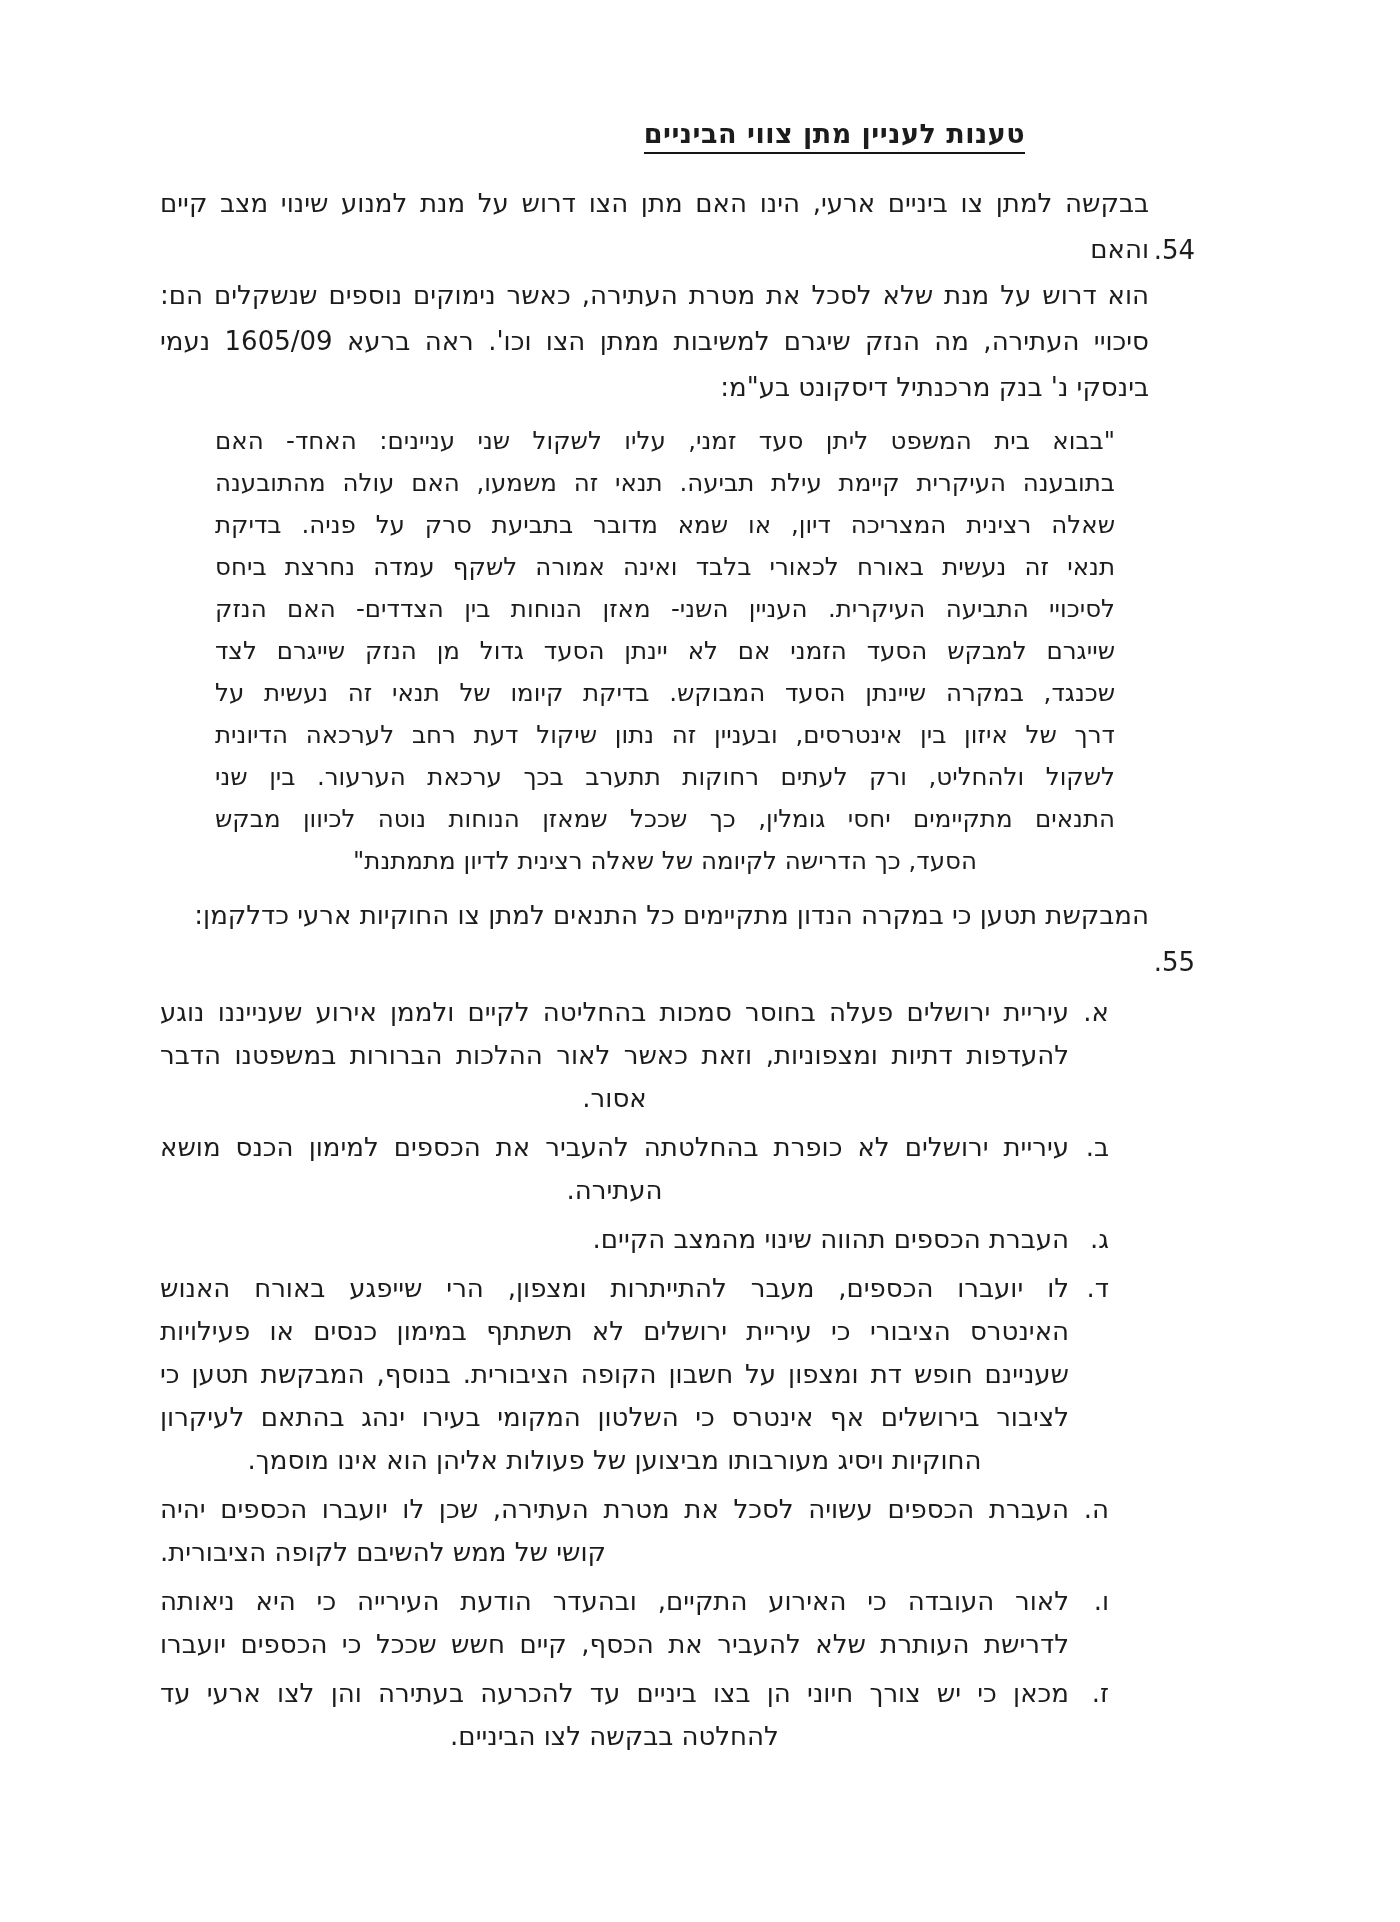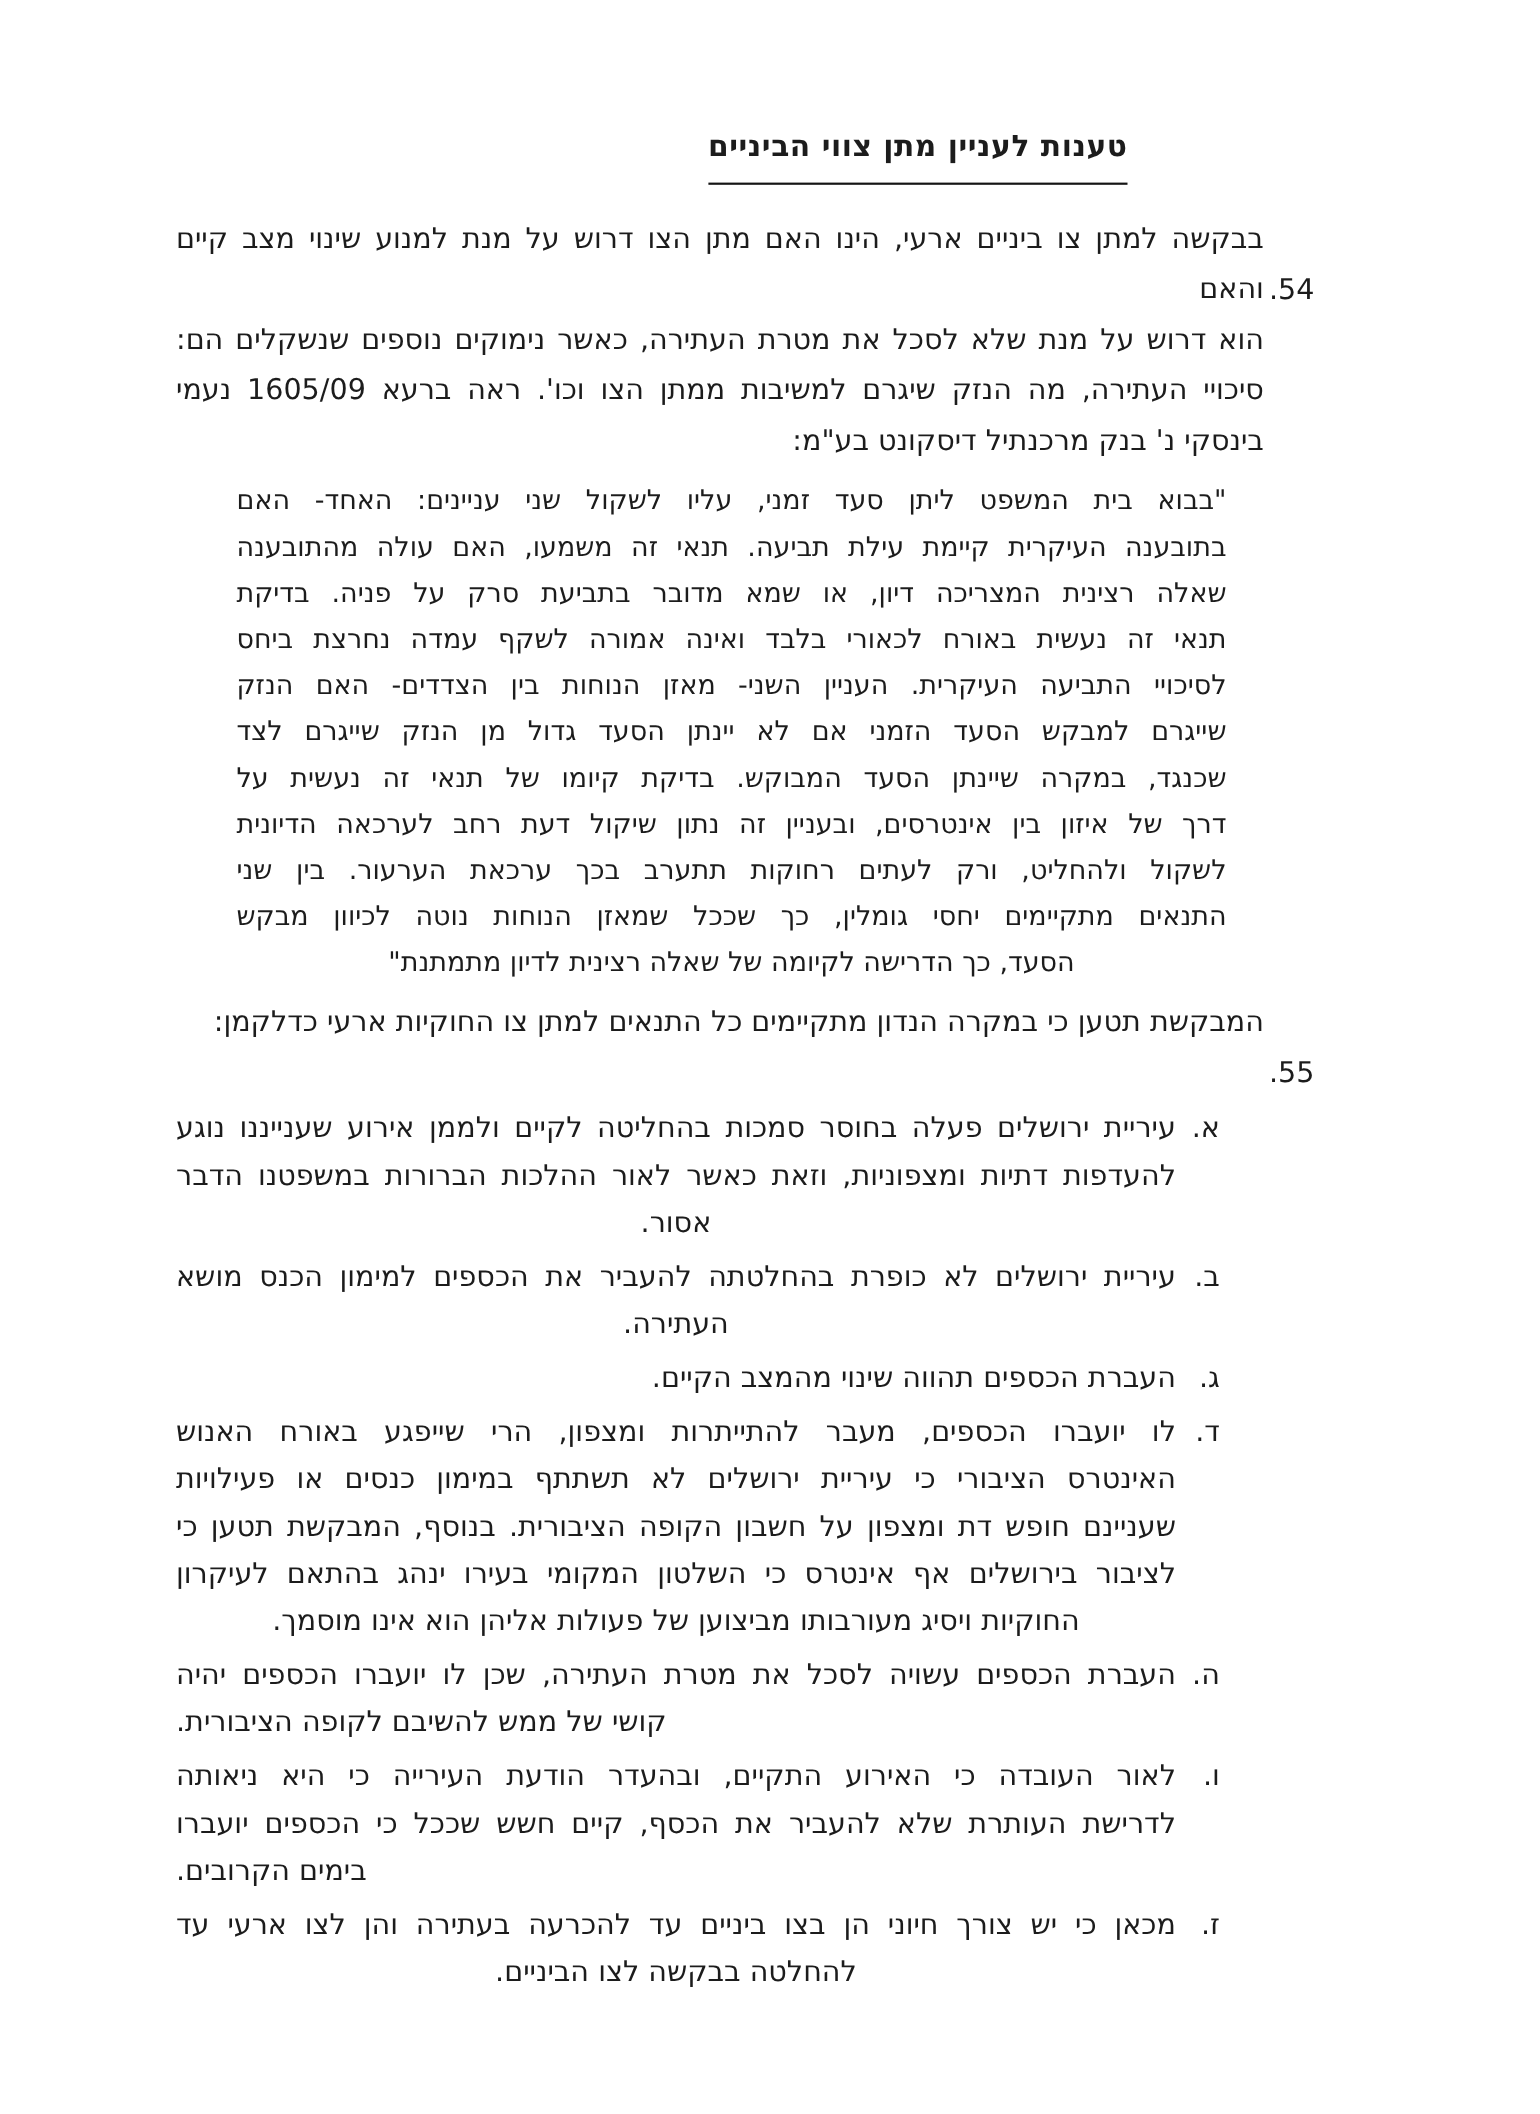--- a/index.html
+++ b/index.html
@@ -23,21 +23,21 @@
     text-align: right;
     padding-left: 0;
     padding-right: 170px;
     margin-bottom: 26px;
   }
   .title-text {
     display: inline-block;
     font-size: 27px;
     font-weight: bold;
     border-bottom: 2.5px solid #151515;
-    padding-bottom: 17px;
+    padding-bottom: 3px;
     letter-spacing: 0.5px;
   }
   .block { display: flex; align-items: flex-start; }
   .block .marker {
     flex: none;
     font-size: 26px;
     line-height: 46px;
     text-align: right;
   }
   .block .content { flex: 1 1 auto; min-width: 0; }
@@ -141,21 +141,20 @@
           <div class="content">
             <div class="line align-justify"><span>העברת הכספים עשויה לסכל את מטרת העתירה, שכן לו יועברו הכספים יהיה</span></div>
             <div class="line align-left"><span>קושי של ממש להשיבם לקופה הציבורית.</span></div>
           </div>
         </section>
         <section class="block item">
           <span class="marker">ו.</span>
           <div class="content">
             <div class="line align-justify"><span>לאור העובדה כי האירוע התקיים, ובהעדר הודעת העירייה כי היא ניאותה</span></div>
             <div class="line align-justify"><span>לדרישת העותרת שלא להעביר את הכסף, קיים חשש שככל כי הכספים יועברו</span></div>
-            <div class="line align-left"><span>בימים הקרובים.</span></div>
           </div>
         </section>
         <section class="block item">
           <span class="marker">ז.</span>
           <div class="content">
             <div class="line align-justify"><span>מכאן כי יש צורך חיוני הן בצו ביניים עד להכרעה בעתירה והן לצו ארעי עד</span></div>
             <div class="line align-center"><span>להחלטה בבקשה לצו הביניים.</span></div>
           </div>
         </section>
       </main>

